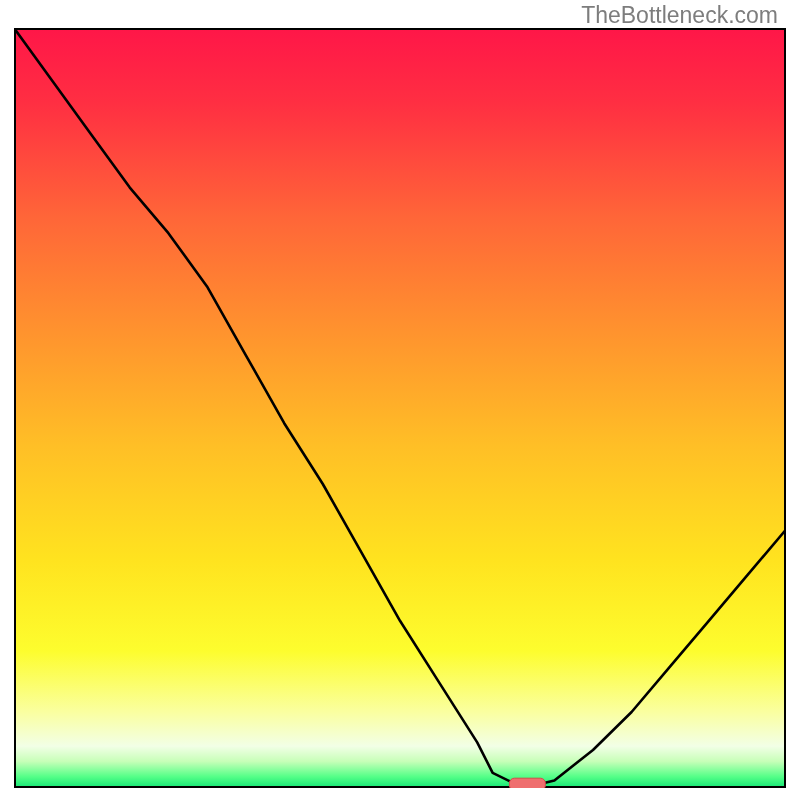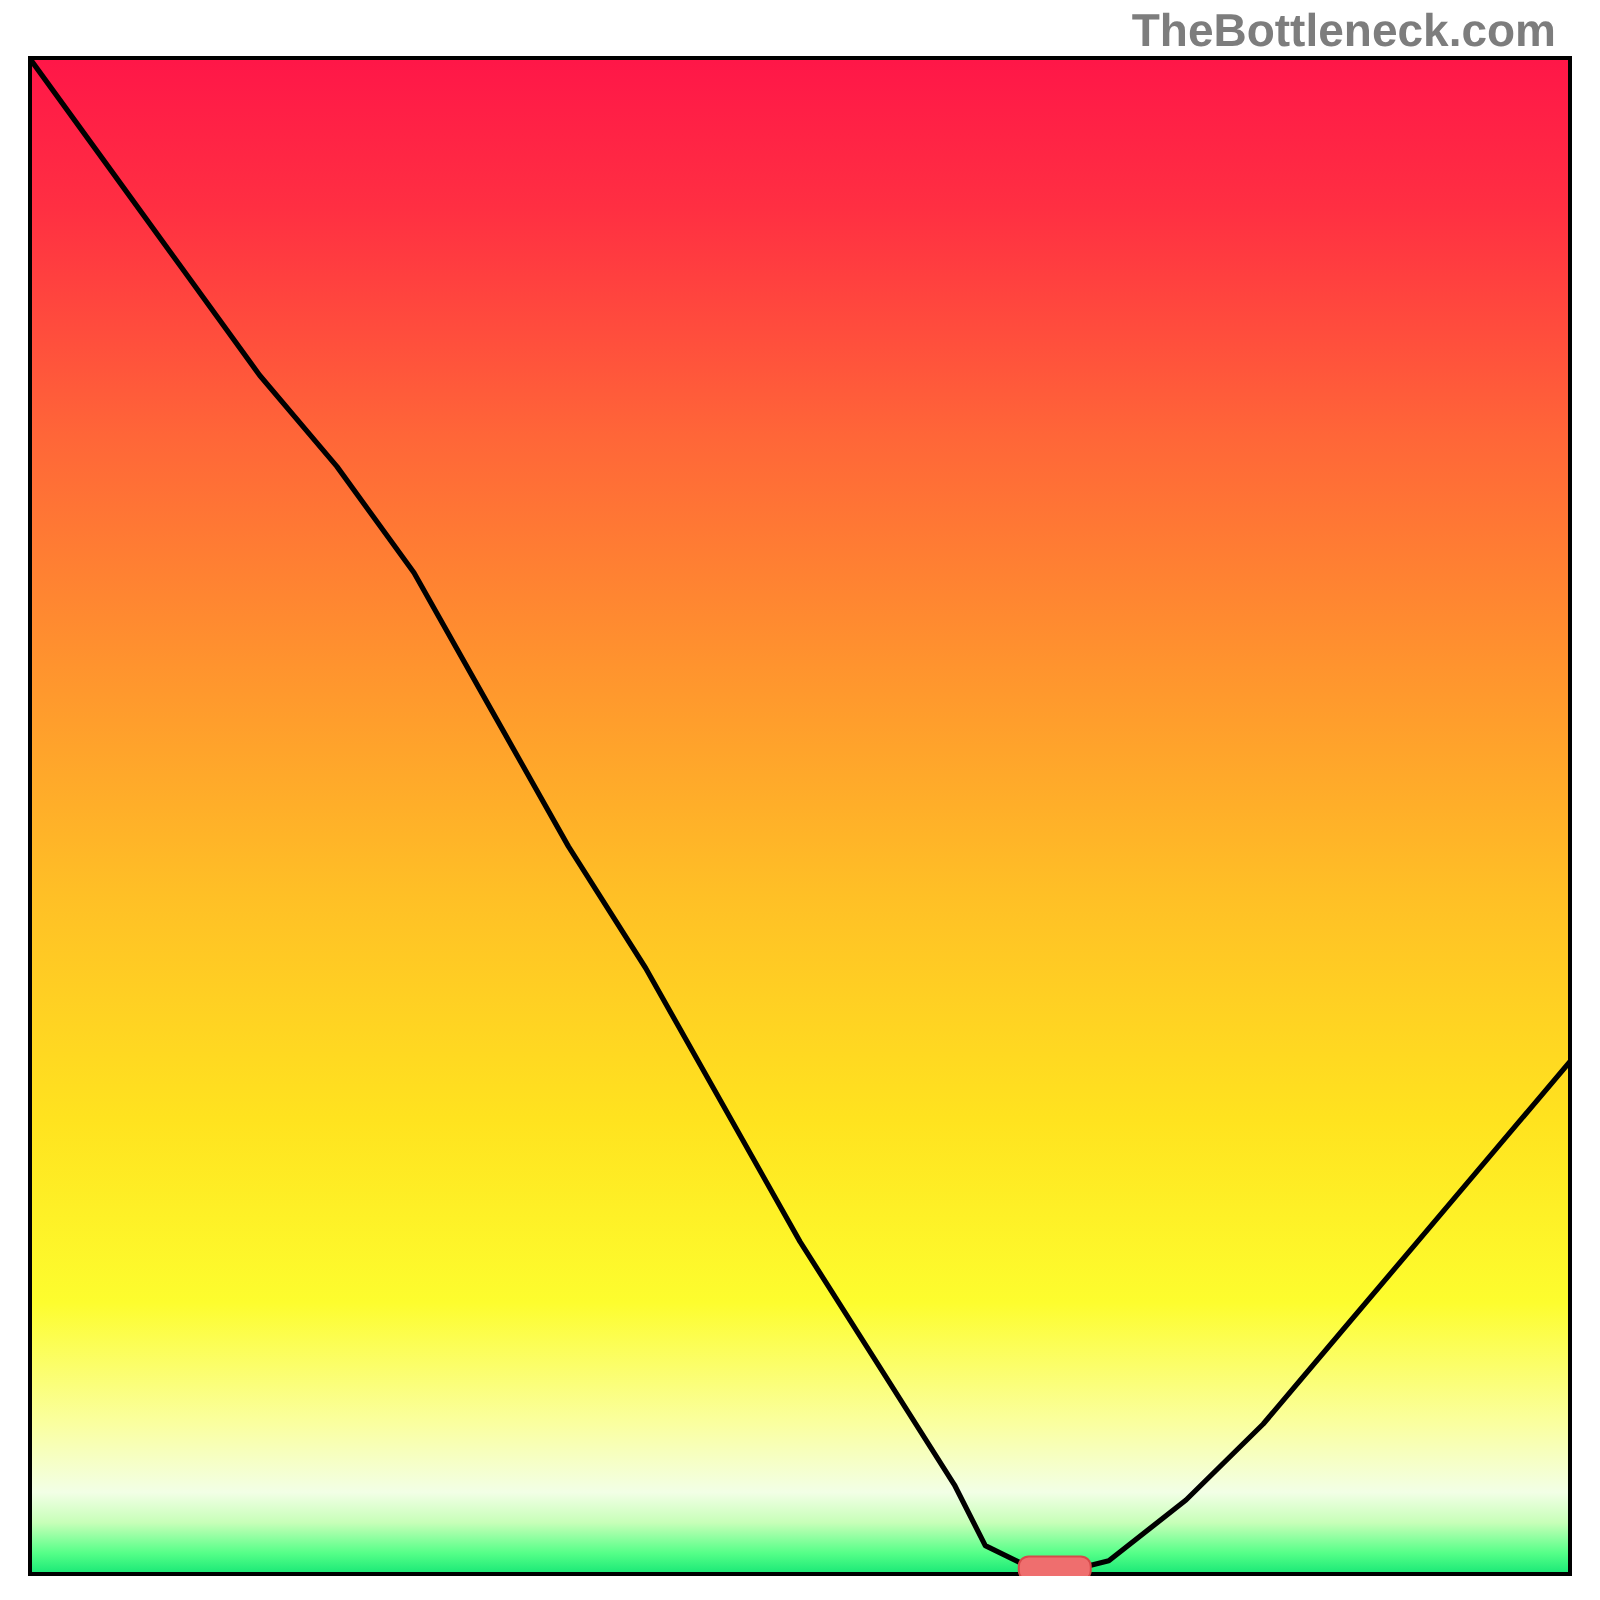--- a/index.html
+++ b/index.html
@@ -6,21 +6,20 @@
     margin: 0;
     padding: 0;
     width: 800px;
     height: 800px;
     background: #ffffff;
   }
   .wrap {
     position: relative;
     width: 784px;
     height: 800px;
-    font-weight: bold;
   }
   .watermark {
     position: absolute;
     top: 2px;
     right: 6px;
     font-family: Arial, Helvetica, sans-serif;
     font-size: 23px;
     color: #7d7d7d;
     letter-spacing: 0px;
     z-index: 10;

